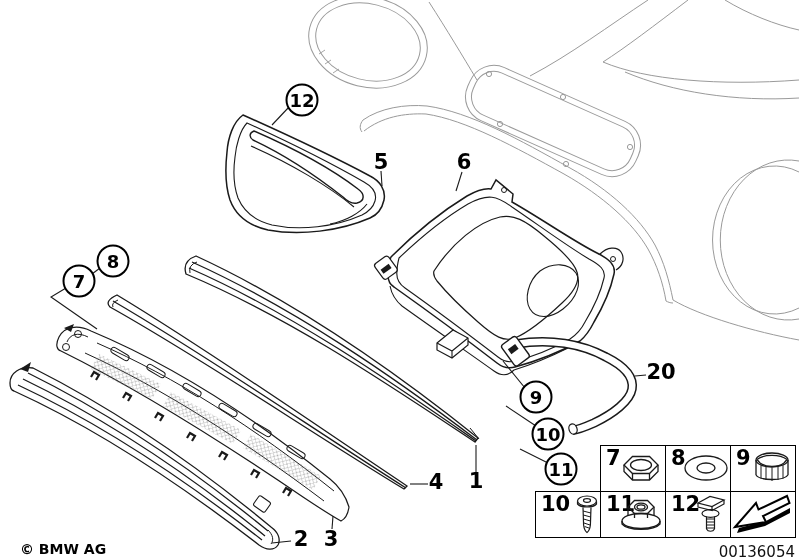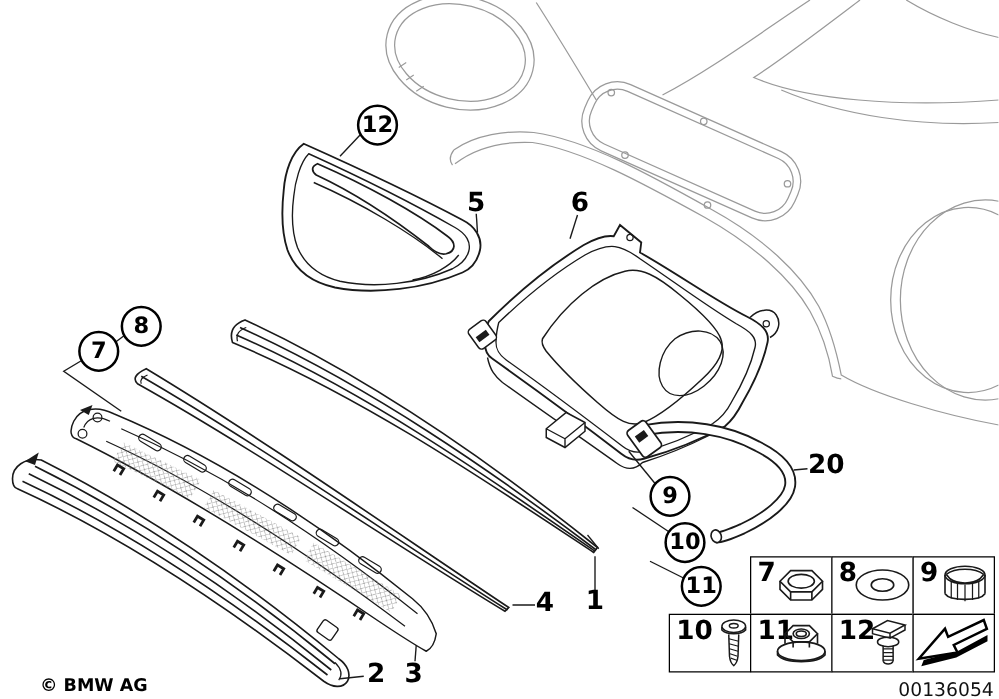--- a/index.html
+++ b/index.html
@@ -9,21 +9,21 @@
   .co{position:absolute;display:flex;align-items:center;justify-content:center;
       font:bold 21px "DejaVu Sans",sans-serif;color:#000;transform:translate(-50%,-50%);line-height:1;}
   .co.circ{width:29px;height:29px;border:2px solid #000;border-radius:50%;background:#fff;font-size:18px;}
   .tbl-row{position:absolute;display:flex;}
   .cell{width:66px;height:47px;border:1px solid #000;box-sizing:border-box;margin-left:-1px;
         position:relative;background:#fff;}
   .cell:first-child{margin-left:0;}
   .cell .num{position:absolute;left:5px;top:2px;font:bold 21px "DejaVu Sans",sans-serif;line-height:1;}
   .cell svg.icon{position:absolute;right:1px;top:50%;transform:translateY(-50%);}
   .cell.arrowcell svg.icon{right:2px;}
-  #copyright{position:absolute;left:32px;top:541px;font:bold 14px "DejaVu Sans",sans-serif;color:#000;}
+  #copyright{position:absolute;left:20px;top:541px;font:bold 14px "DejaVu Sans",sans-serif;color:#000;}
   #docnum{position:absolute;right:4px;top:543px;font:15px "DejaVu Sans",sans-serif;color:#111;}
 </style>
 </head>
 <body>
 
 <div id="stage">
 <svg id="art" width="799" height="559" viewBox="0 0 799 559">
   <defs>
     <pattern id="mesh" width="5" height="5" patternUnits="userSpaceOnUse" patternTransform="rotate(31)">
       <path d="M0,0 L5,5 M5,0 L0,5" stroke="#888" stroke-width="0.45" fill="none"></path>

